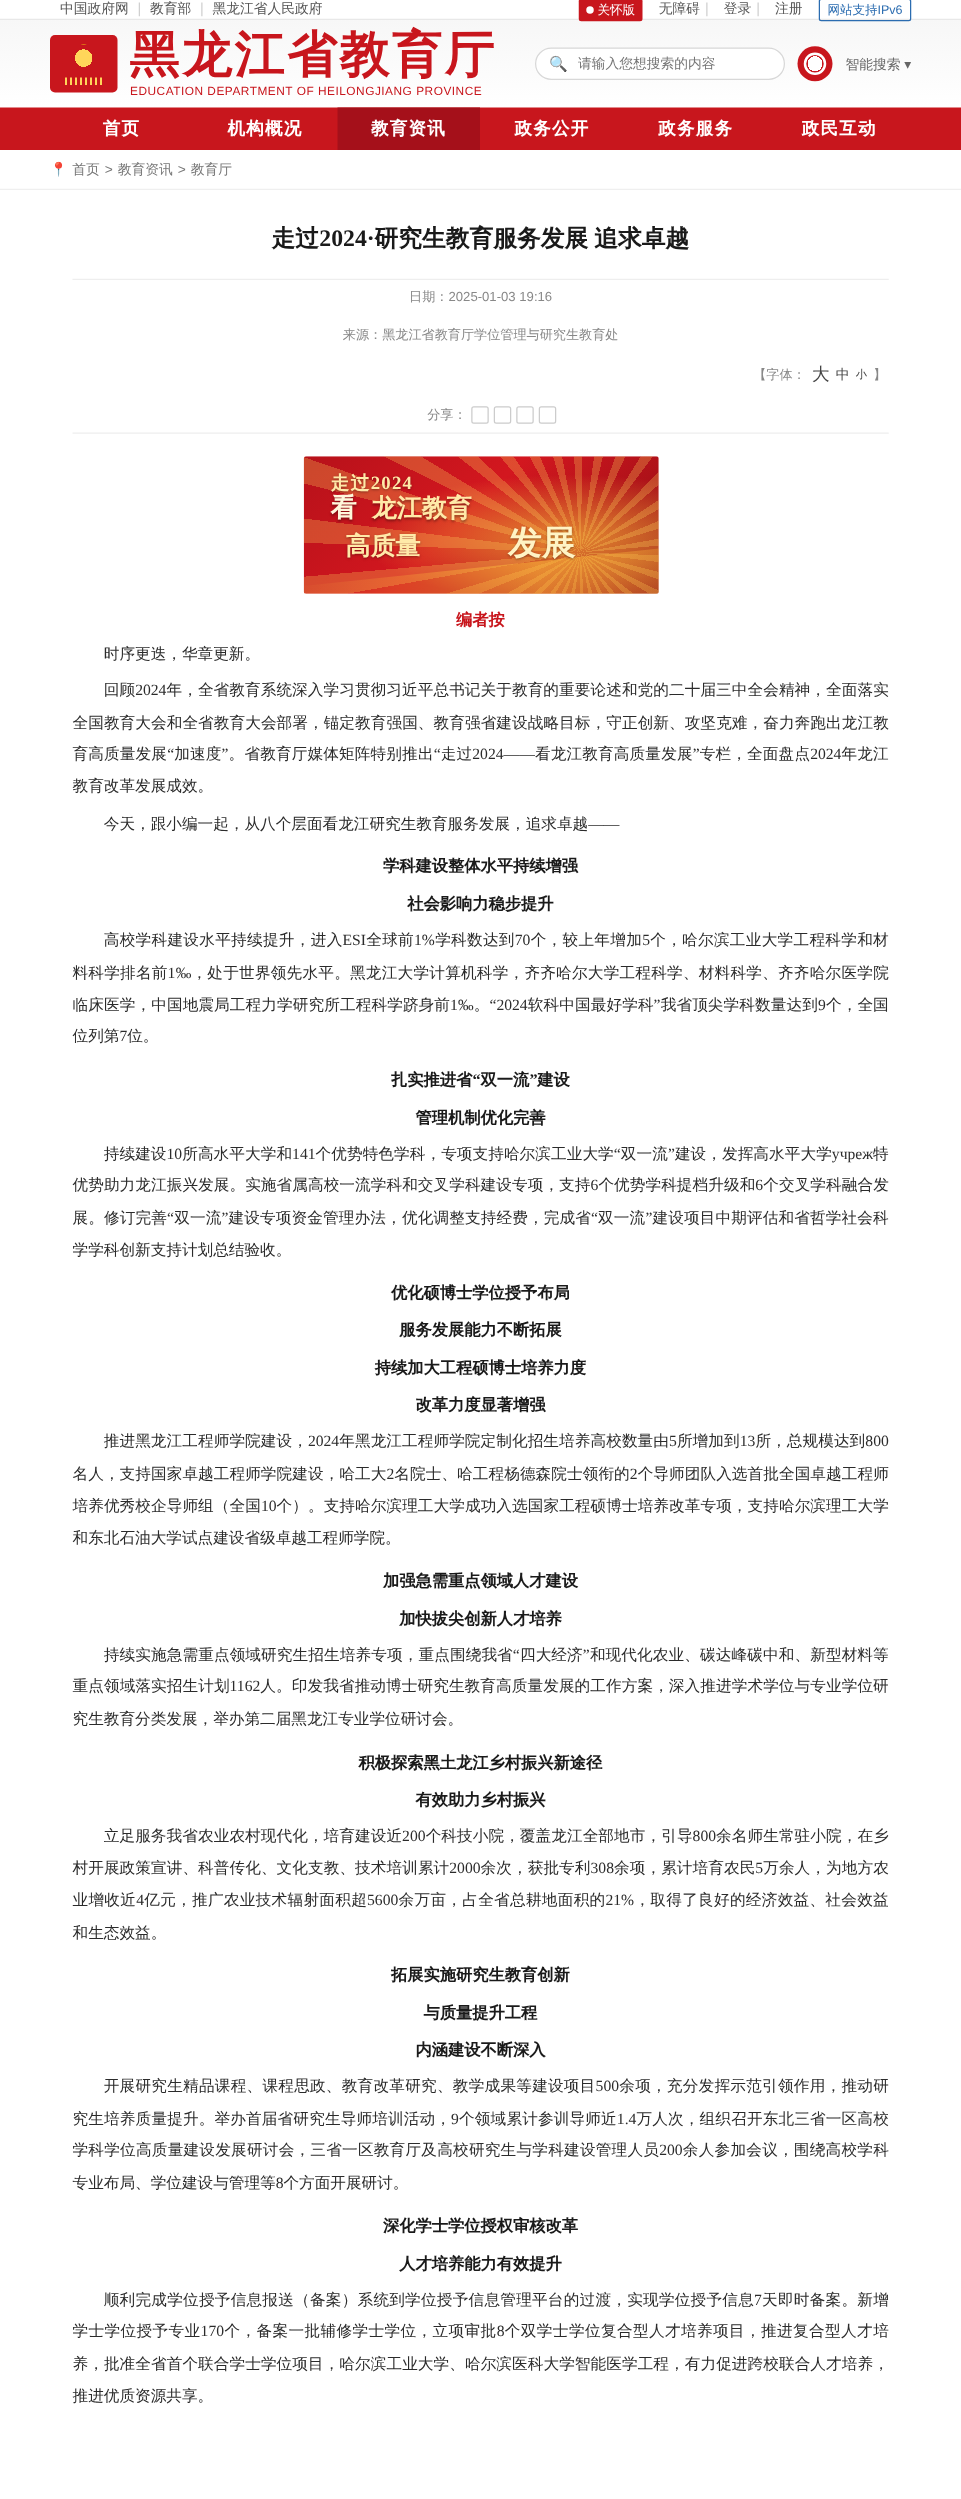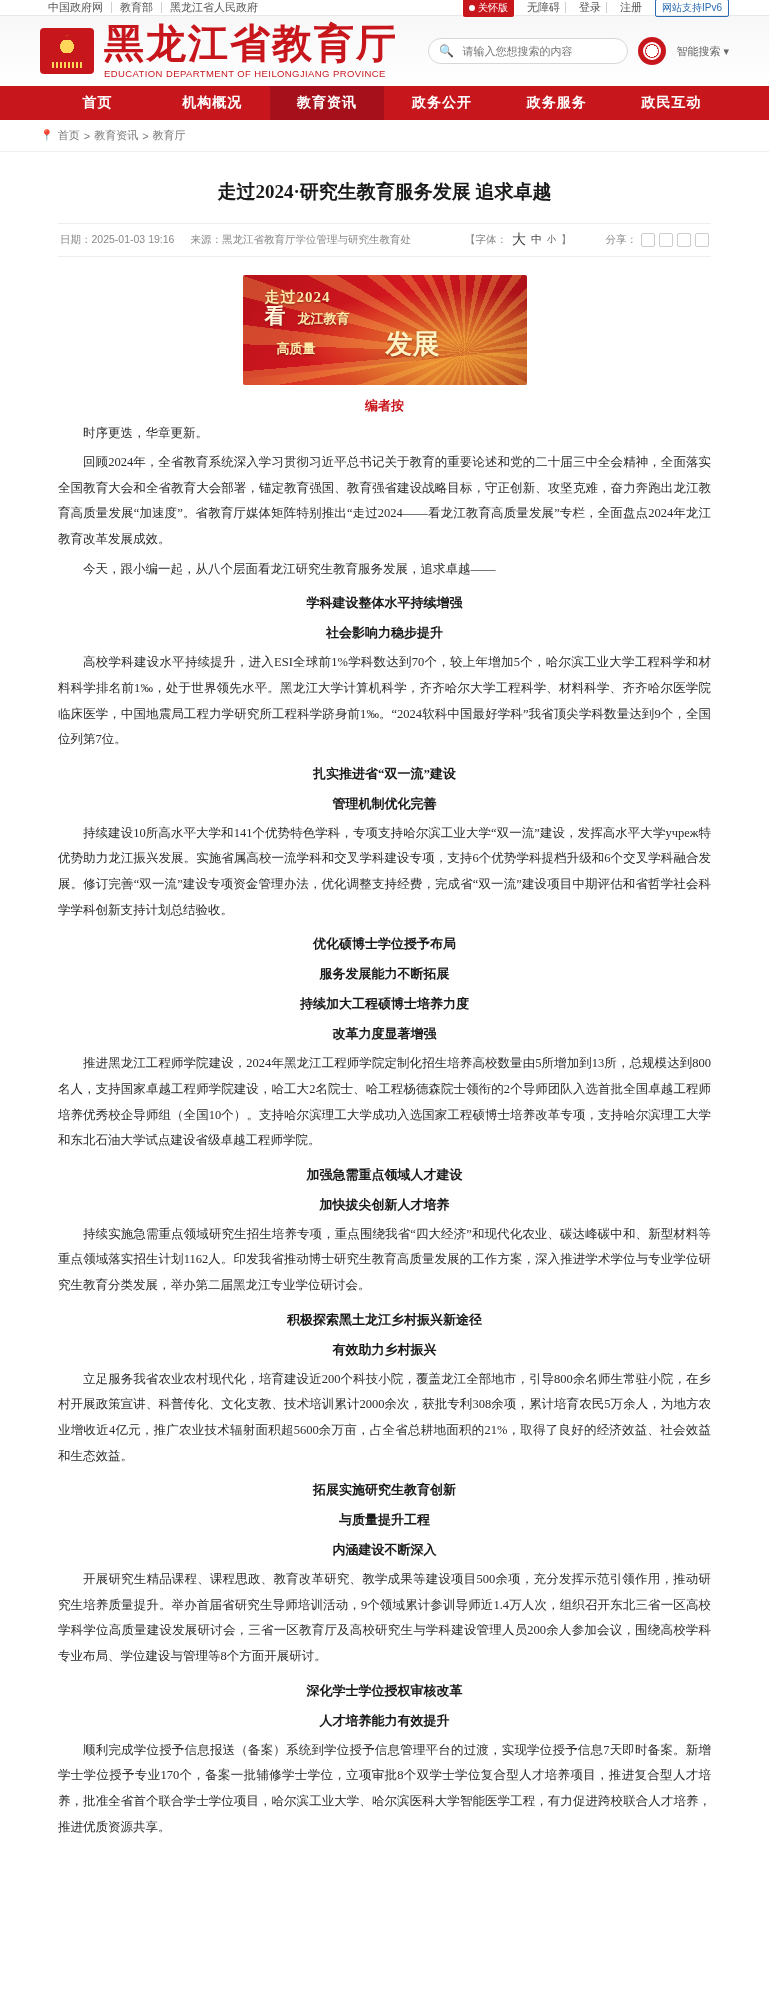--- a/index.html
+++ b/index.html
@@ -138,21 +138,21 @@
   .article { padding: 14px 58px 0 58px; }
   .art-title {
     text-align: center;
     font-family: "Liberation Serif", "DejaVu Serif", serif;
     font-size: 19px; font-weight: bold; color: #1a1a1a;
     line-height: 1.5; margin: 12px 0 16px;
   }
   .meta {
     display: flex; align-items: center; font-size: 10.5px; color: #888;
     border-top: 1px solid #eee; border-bottom: 1px solid #eee;
-    padding: 7px 2px; gap: 16px;
+    padding: 7px 2px; gap: 16px; flex-direction: column;
   }
   .meta .fs { margin-left: auto; display: flex; align-items: center; gap: 5px; }
   .meta .fs b { color: #444; font-weight: normal; }
   .meta .fs .big { font-size: 14px; }
   .meta .fs .mid { font-size: 11px; }
   .meta .fs .sml { font-size: 9px; }
   .meta .share { display: flex; align-items: center; gap: 4px; margin-left: 18px; }
   .meta .share .sq {
     width: 14px; height: 14px; border: 1px solid #ccc; border-radius: 2px;
     display: inline-block;
@@ -172,21 +172,21 @@
     position:absolute; inset:0;
     background: repeating-conic-gradient(from 200deg at 78% 70%, rgba(255,210,90,.28) 0deg 5deg, rgba(255,210,90,0) 5deg 12deg);
   }
   .banner .txt {
     position: absolute; left: 22px; top: 14px; color: #ffe9a8;
     font-family: "Liberation Serif","DejaVu Serif",serif; font-weight: bold;
     line-height: 1.12; text-shadow: 0 1px 2px rgba(0,0,0,.35);
   }
   .banner .l1 { font-size: 15px; letter-spacing: 1px; }
   .banner .l2 { font-size: 21px; color:#fff8dc; }
-  .banner .l3 { font-size: 13px; margin-left: 12px;}
+  .banner .l3 { font-size: 20px; margin-left: 12px;}
   .banner .l4 {
     font-size: 27px; color: #fff3c4; margin-left: 70px; margin-top: -4px;
     -webkit-text-stroke: 0px;
   }
   .banner .ribbon {
     position:absolute; left:-10px; bottom:-14px; width:140%; height:40px;
     background: linear-gradient(90deg, rgba(255,190,60,.0), rgba(255,190,60,.55), rgba(255,190,60,0));
     transform: rotate(-6deg);
   }
 

